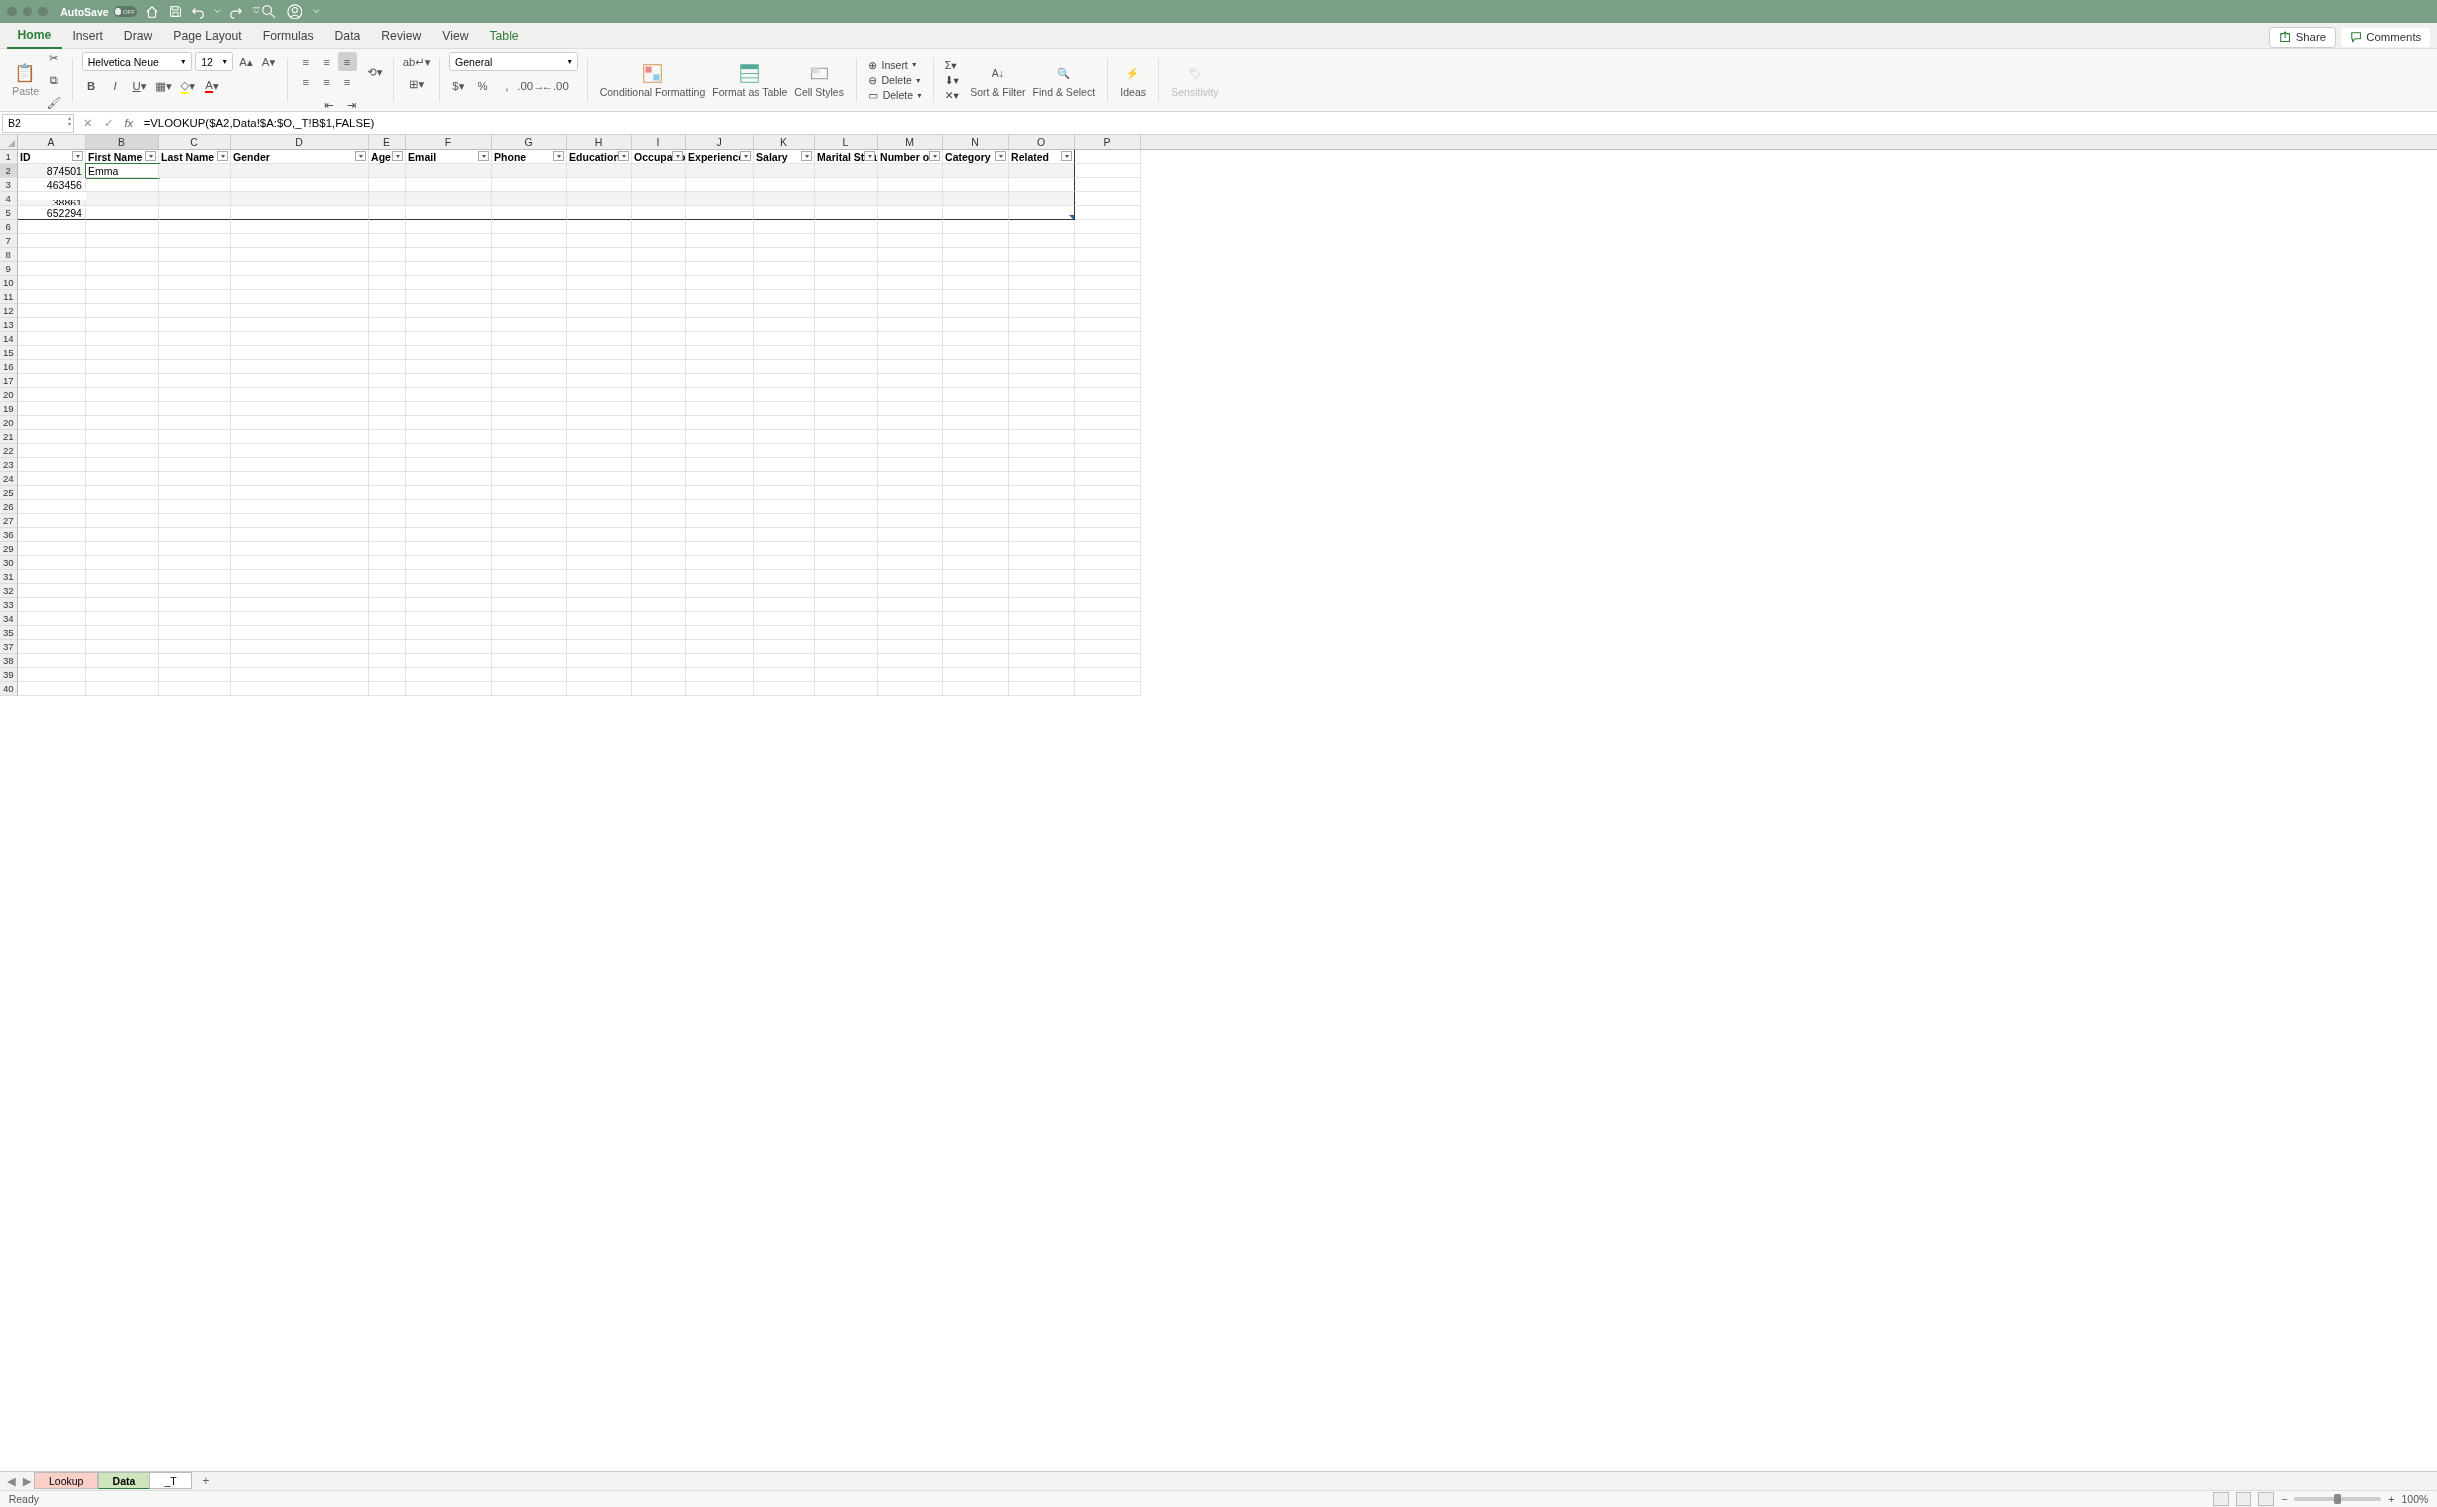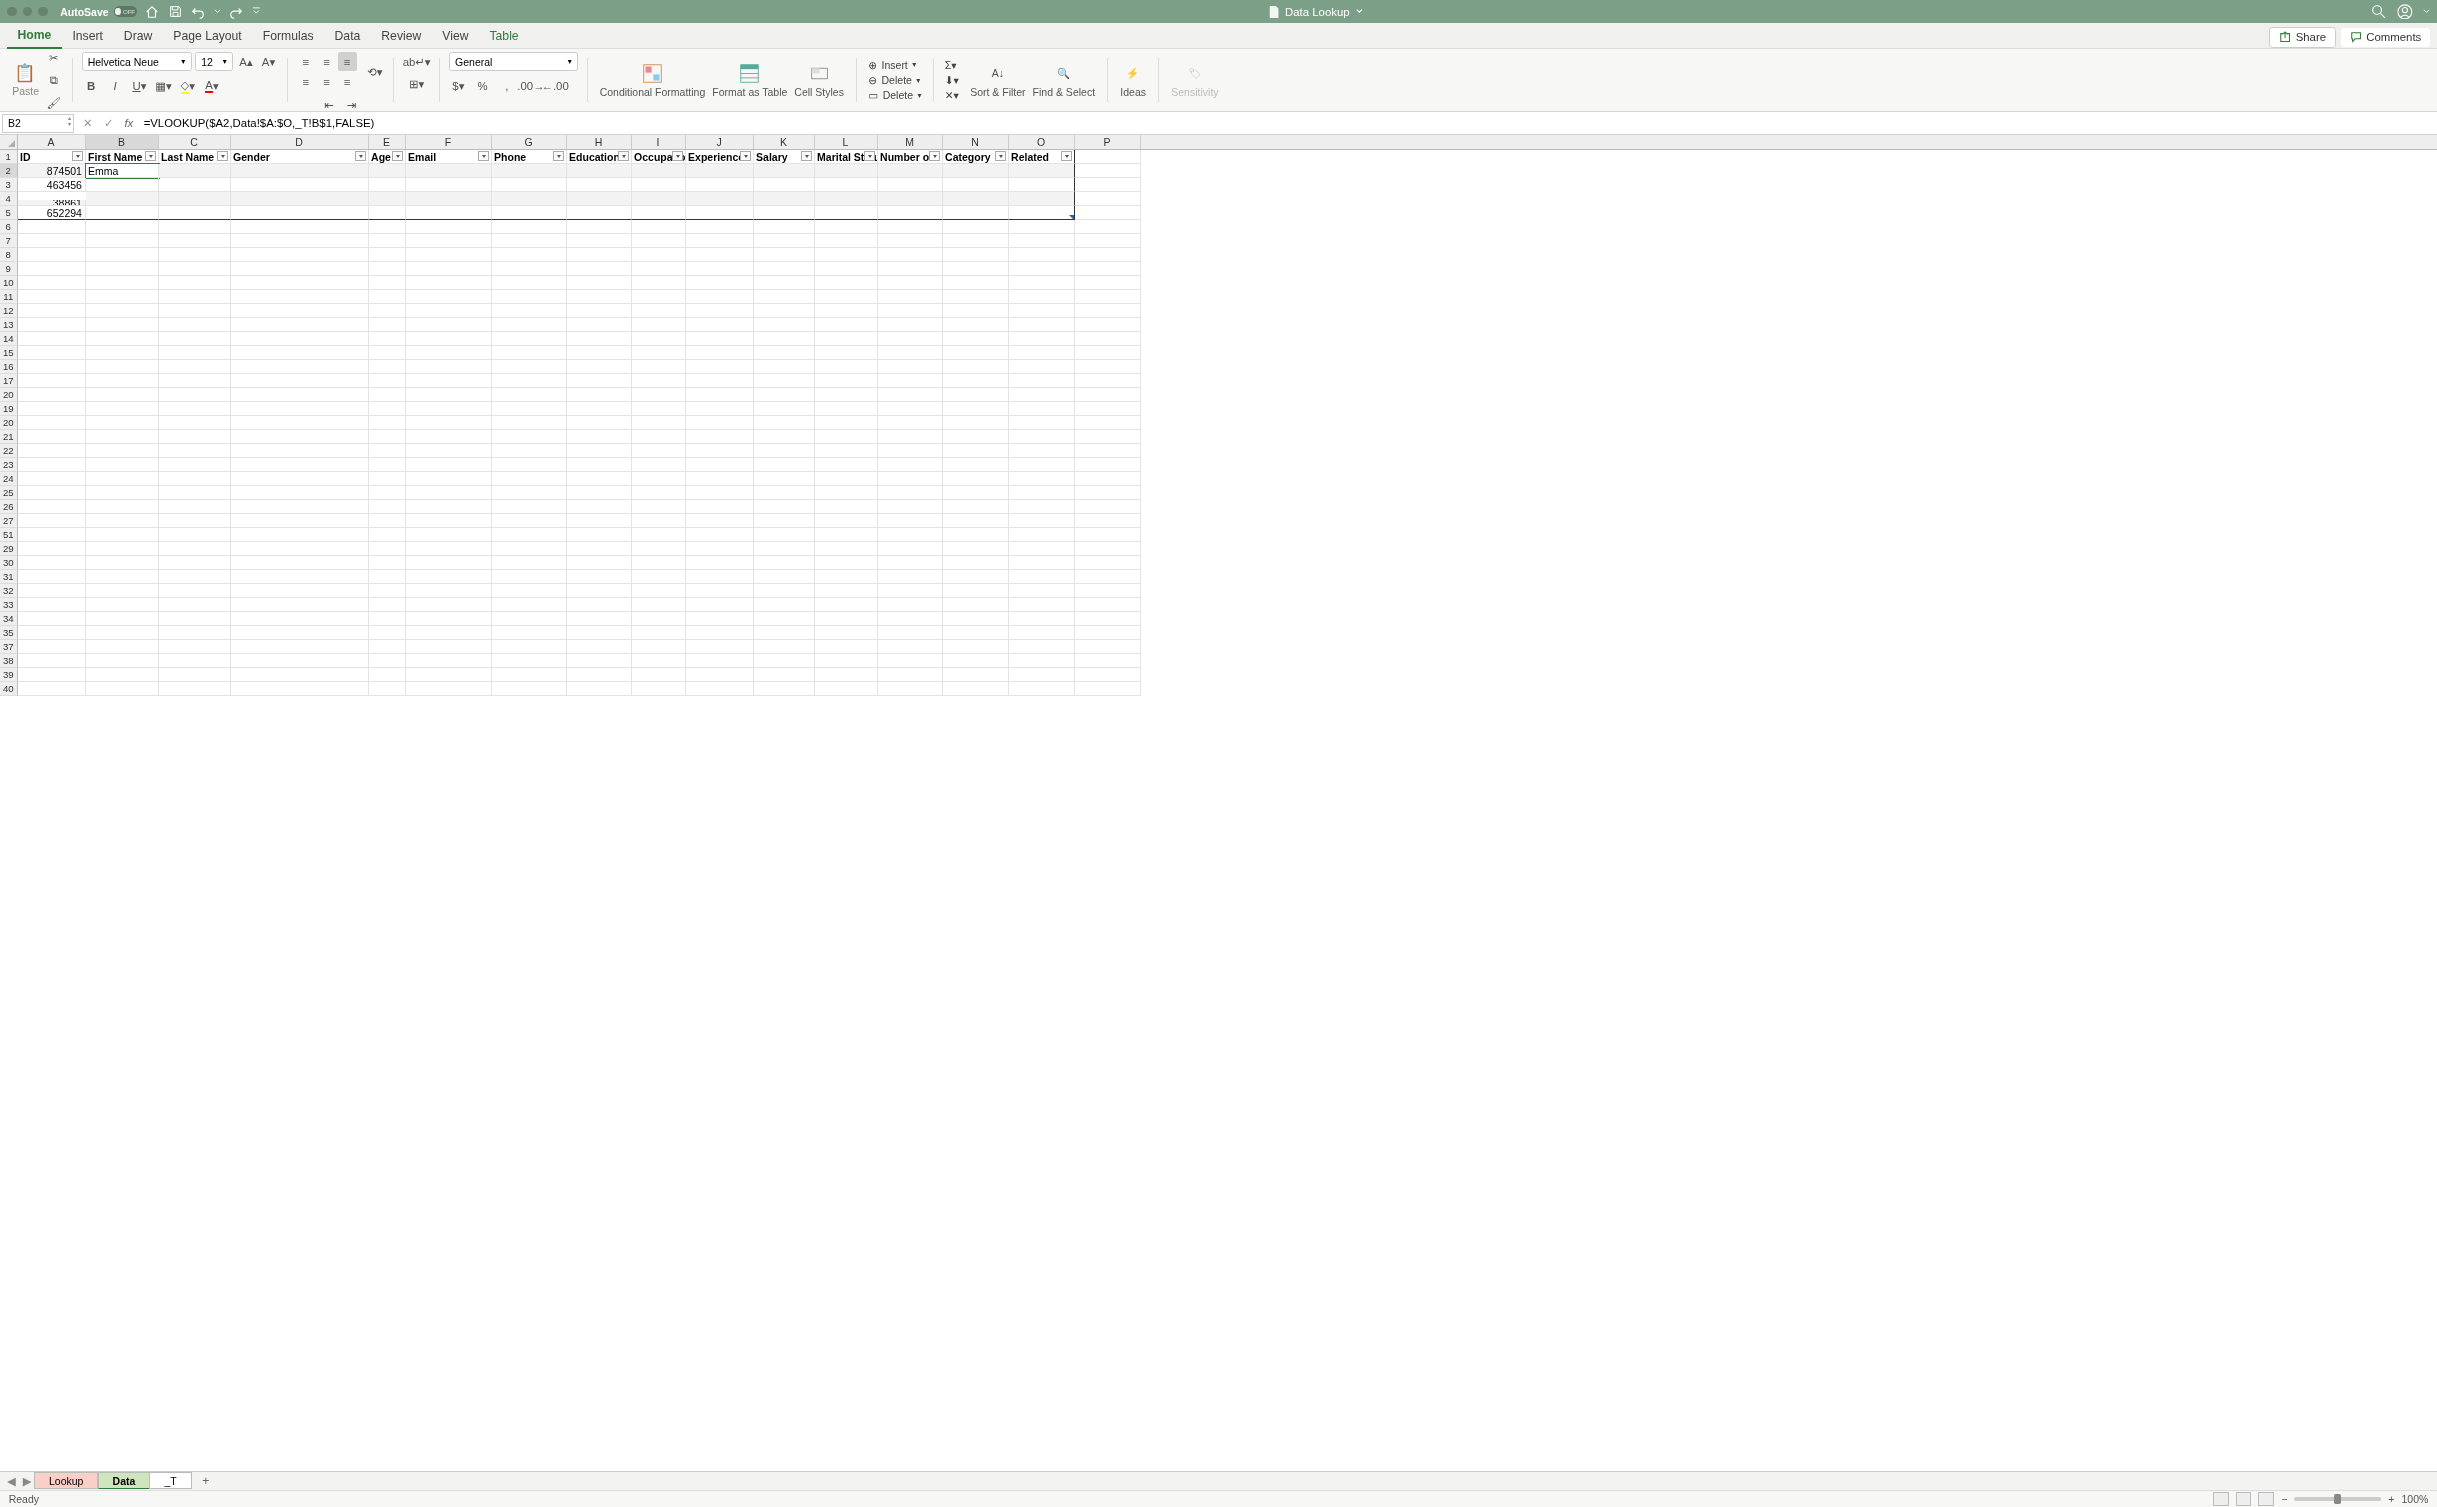--- a/index.html
+++ b/index.html
@@ -132,29 +132,20 @@
         <svg width="14" height="14" viewBox="0 0 16 16">
           <path d="M11 4 L14 7 L11 10 M14 7 H6 A4 4 0 0 0 6 15" stroke="#fff" stroke-width="1.3" fill="none"></path>
         </svg>
       </div>
     <div class="qat-icon" style="width:8.7px;">
         <svg width="8.7" height="8.7" viewBox="0 0 10 10">
           <path d="M1 1 H9 M2 4 L5 7 L8 4" stroke="#fff" stroke-width="1" fill="none"></path>
         </svg>
       </div>
   </div>
-  <div class="title-center">
-    <svg width="12.2" height="14" viewBox="0 0 14 16">
-        <path d="M2 1 H9 L12 4 V15 H2 Z" fill="#fff" opacity="0.9"></path>
-      </svg>
-    <span>Data Lookup</span>
-    <svg width="8.7" height="8.7" viewBox="0 0 10 10">
-        <path d="M2 3 L5 6 L8 3" stroke="#fff" stroke-width="1.2" fill="none"></path>
-      </svg>
-  </div>
   <div class="title-right">
     <div>
         <svg width="15.7" height="15.7" viewBox="0 0 18 18">
           <circle cx="7" cy="7" r="5" stroke="#fff" stroke-width="1.3" fill="none"></circle>
           <path d="M11 11 L16 16" stroke="#fff" stroke-width="1.3"></path>
         </svg>
       </div>
     <div>
         <svg width="15.7" height="15.7" viewBox="0 0 18 18">
           <circle cx="9" cy="9" r="8" stroke="#fff" stroke-width="1.2" fill="none"></circle>
@@ -908,21 +899,21 @@
         <div class="cell" style="width: 54px;"></div>
         <div class="cell" style="width: 68px;"></div>
         <div class="cell" style="width: 61px;"></div>
         <div class="cell" style="width: 63px;"></div>
         <div class="cell" style="width: 65px;"></div>
         <div class="cell" style="width: 66px;"></div>
         <div class="cell" style="width: 66px;"></div>
         <div class="cell" style="width: 66px;"></div>
       </div>
       <div class="row">
-        <div class="row-h">51</div>
+        <div class="row-h">36</div>
         <div class="cell" style="width: 68px;"></div>
         <div class="cell" style="width: 73px;"></div>
         <div class="cell" style="width: 72px;"></div>
         <div class="cell" style="width: 138px;"></div>
         <div class="cell" style="width: 37px;"></div>
         <div class="cell" style="width: 86px;"></div>
         <div class="cell" style="width: 75px;"></div>
         <div class="cell" style="width: 65px;"></div>
         <div class="cell" style="width: 54px;"></div>
         <div class="cell" style="width: 68px;"></div>

